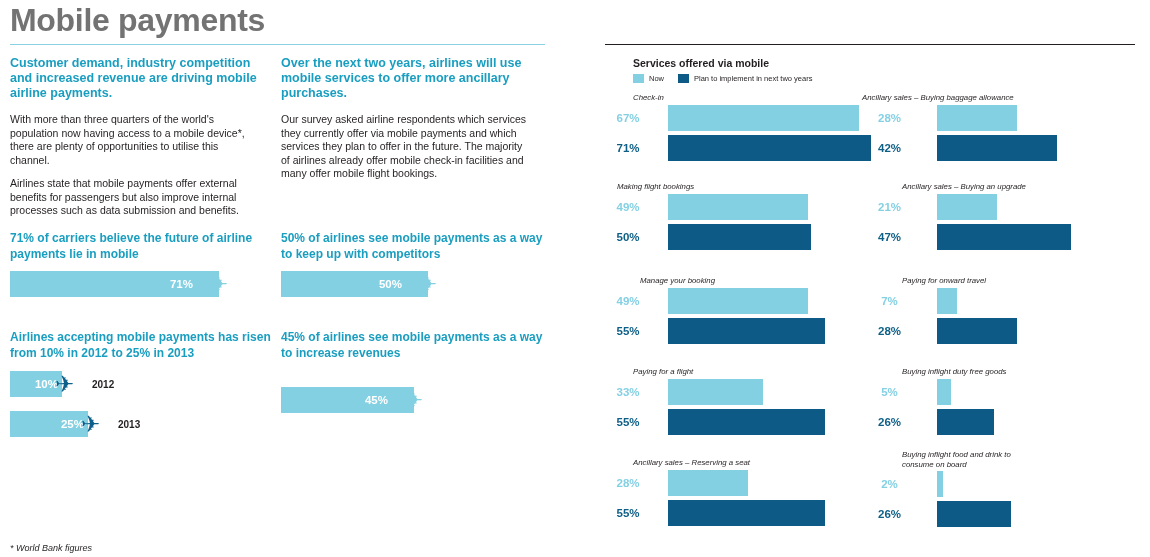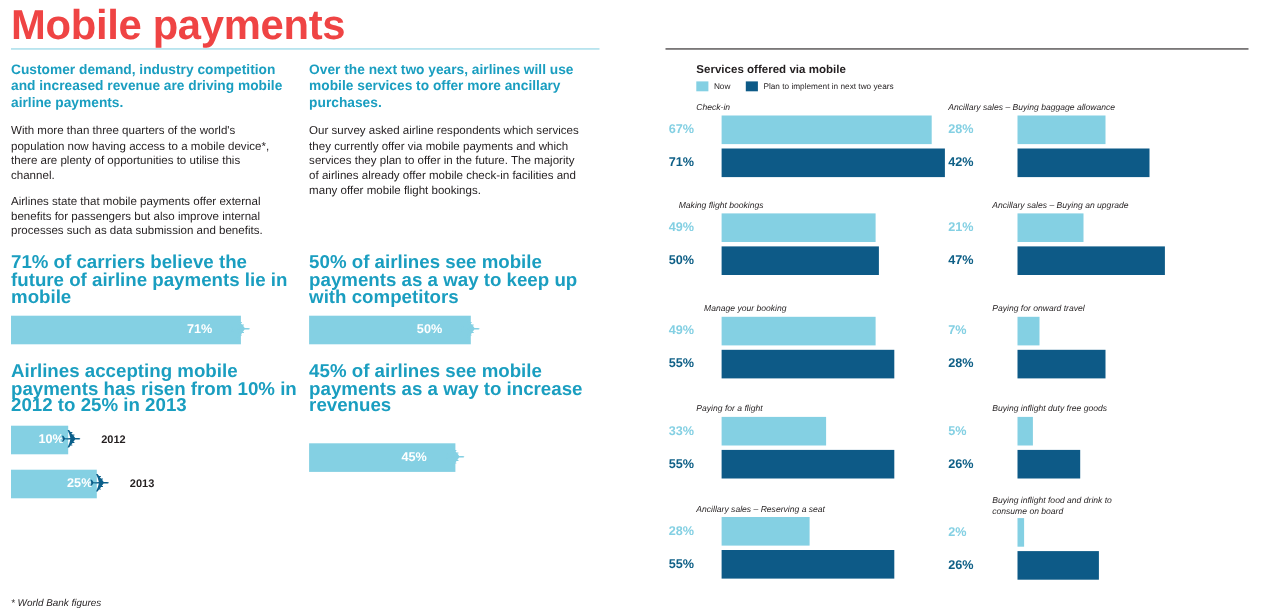--- a/index.html
+++ b/index.html
@@ -9,21 +9,21 @@
     font-family:"Liberation Sans", sans-serif;
     color:#231f20;
     position:relative;
     overflow:hidden;
   }
   .page{position:relative;width:1150px;height:557px;}
 
   
   .title{
     position:absolute;left:10px;top:2px;
-    font-size:38px;font-weight:bold;color:#ef4444;
+    font-size:32px;font-weight:bold;color:#737373;
     letter-spacing:-0.3px;
   }
 
   
   .hr-left{position:absolute;left:10px;top:44px;width:535px;height:1px;background:#8ad2e3;}
   .hr-right{position:absolute;left:605px;top:44px;width:530px;height:1px;background:#231f20;}
 
   
   .col{position:absolute;width:250px;}
   .col1{left:10px;top:56px;}
@@ -32,21 +32,21 @@
     font-size:12.5px;font-weight:bold;color:#1a9ec0;line-height:15px;
     margin:0 0 12px 0;
   }
   .body{
     font-size:10.5px;line-height:13.5px;color:#231f20;margin:0 0 10px 0;
   }
 
   
   .stat{position:absolute;}
   .stat-head{
-    font-size:17px;font-weight:bold;color:#1a9ec0;line-height:15.5px;
+    font-size:12px;font-weight:bold;color:#1a9ec0;line-height:15.5px;
     width:262px;
   }
   .bar-lite{
     background:#84d0e3;height:26px;position:relative;
     display:flex;align-items:center;justify-content:flex-end;
   }
   .bar-lite .val{
     color:#ffffff;font-size:11.5px;font-weight:bold;padding-right:26px;
   }
   .plane{
@@ -70,22 +70,22 @@
   .legend{position:absolute;left:633px;top:74px;display:flex;align-items:center;gap:5px;}
   .legend .sw{width:11px;height:9px;display:inline-block;}
   .legend .lbl{font-size:7.5px;color:#231f20;margin-right:9px;}
 
   .group{position:absolute;}
   .grp-label{
     font-size:7.8px;color:#231f20;line-height:9.5px;margin:0 0 2px 0;font-style:italic;
   }
   .row{display:flex;align-items:center;height:26px;margin-bottom:4px;}
   .rowval{
-    width:40px;text-align:left;font-size:11.5px;font-weight:bold;
-    padding-right:8px;
+    width:40px;text-align:center;font-size:11.5px;font-weight:bold;
+    padding-right:20px;
   }
   .rowval.now{color:#84d0e3;}
   .rowval.plan{color:#0e5f86;}
   .rowbar{height:26px;}
   .rowbar.now{background:#84d0e3;}
   .rowbar.plan{background:#0d5a87;}
 </style>
 </head>
 <body>
 

